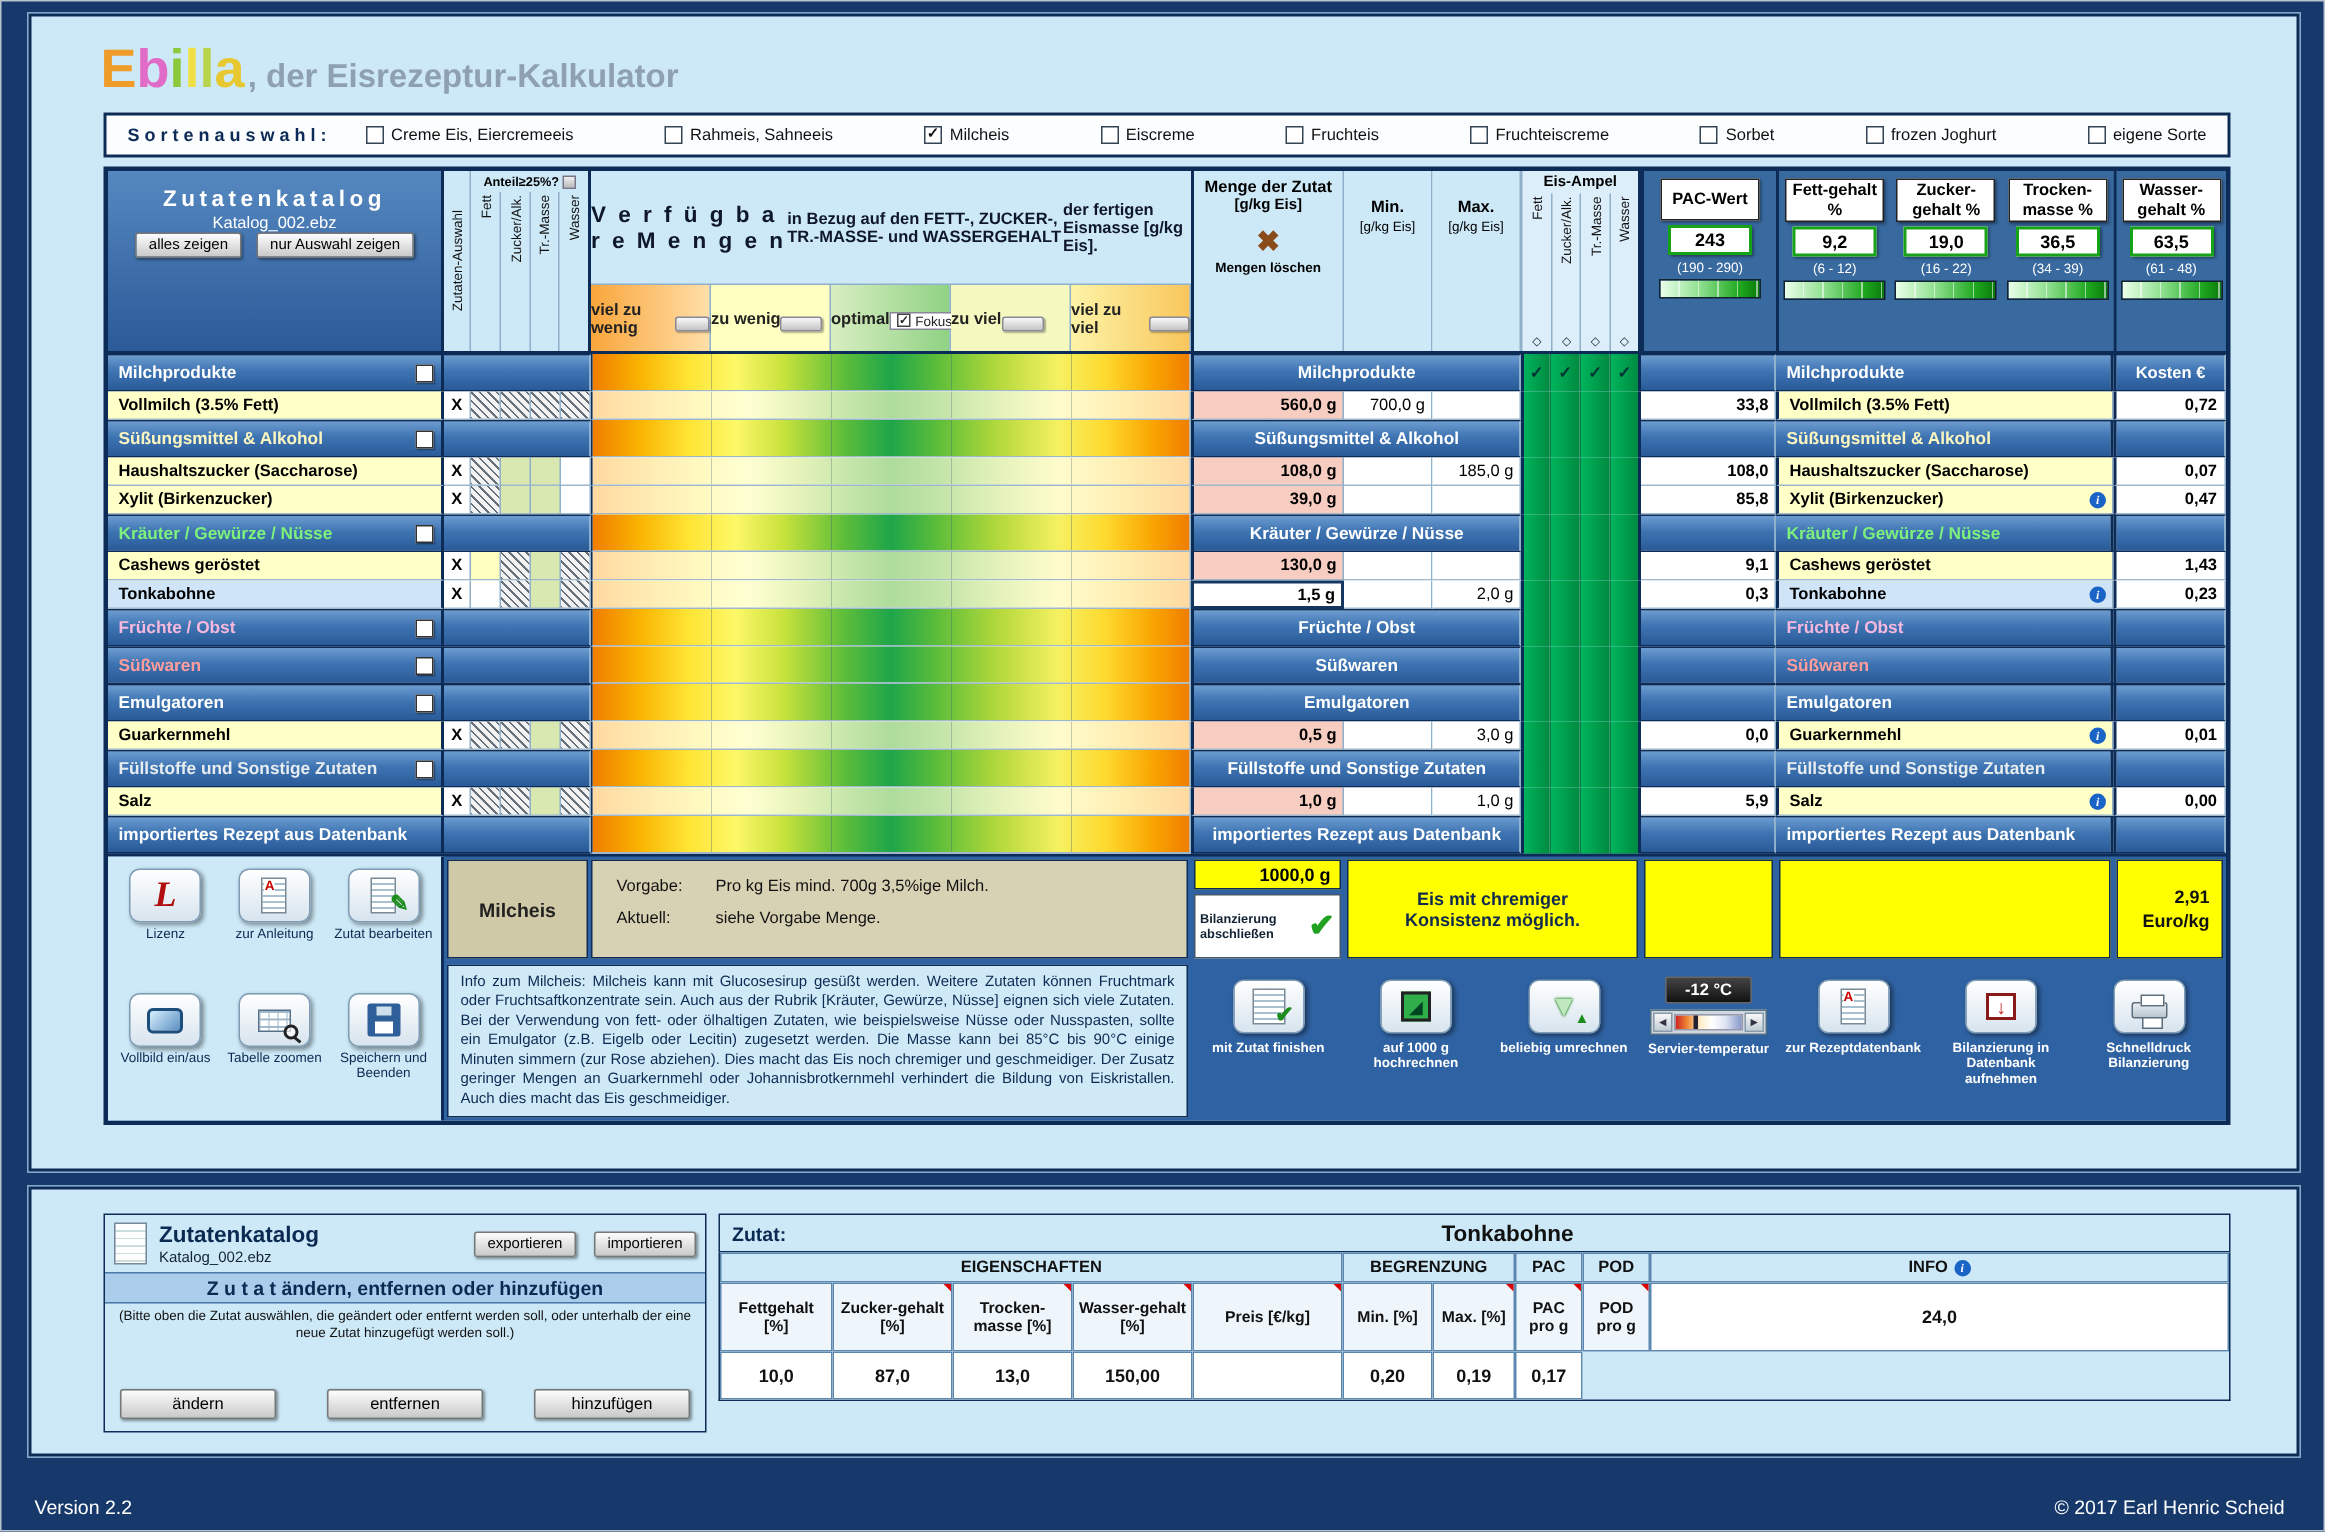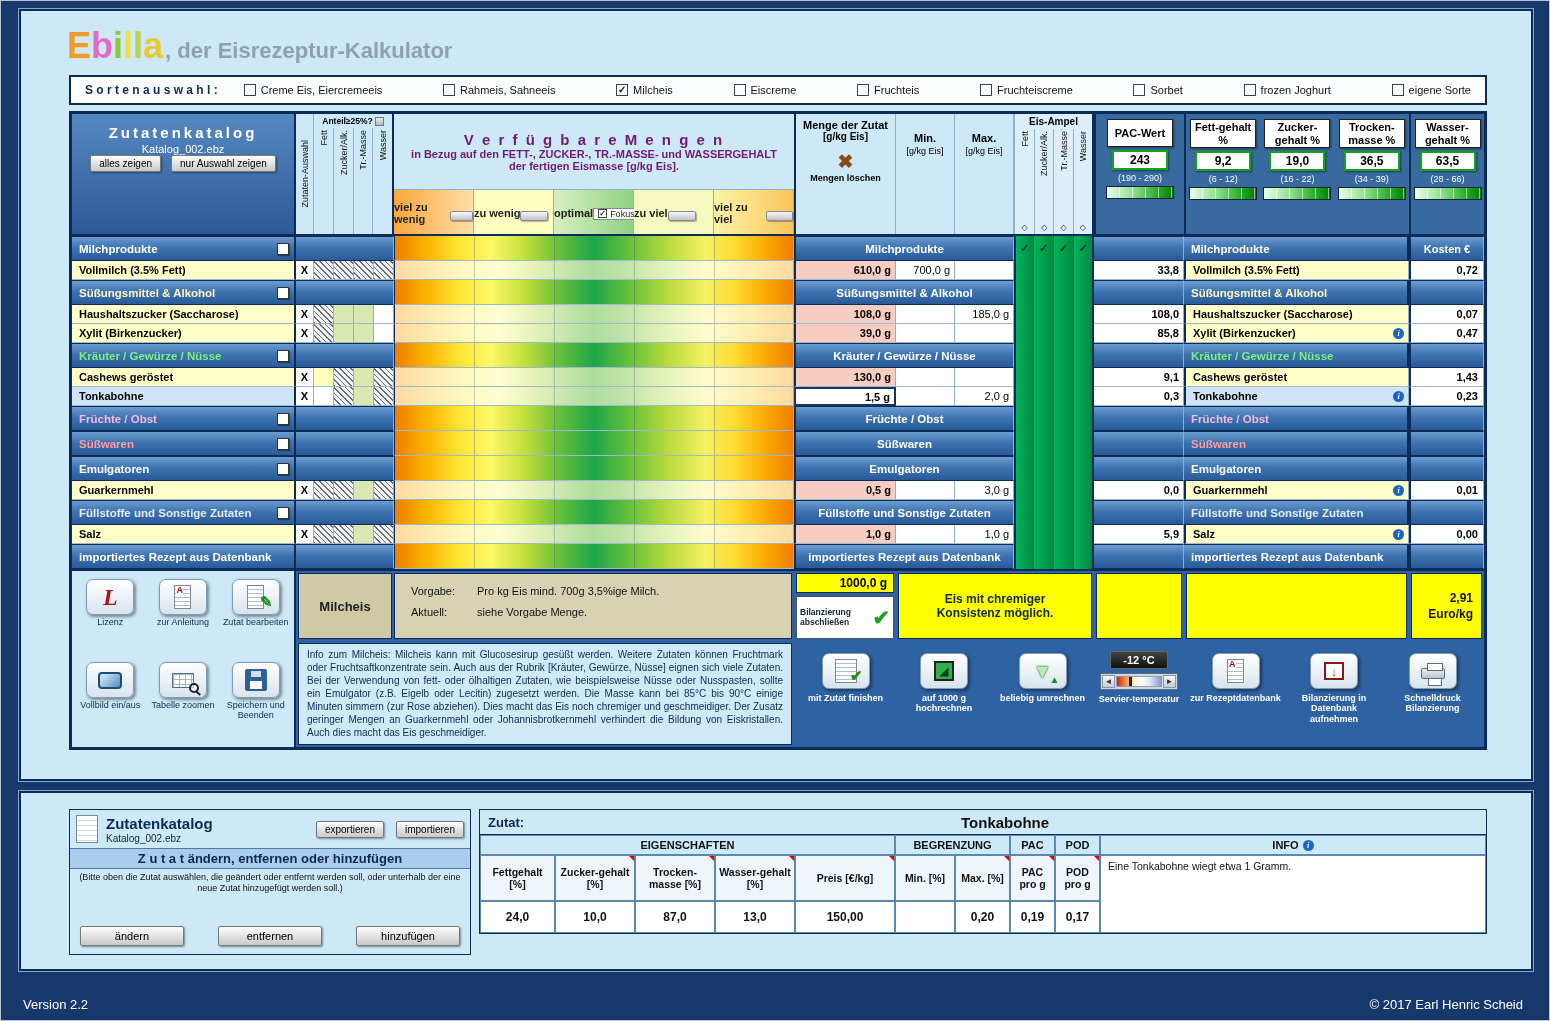--- a/index.html
+++ b/index.html
@@ -30,21 +30,21 @@
 .gbtn{background:linear-gradient(#fdfdfd,#c9c9c9);border:1px solid #777;border-radius:2px;font-size:10px;padding:2px 8px;box-shadow:1px 1px 2px rgba(0,0,0,.4);font-family:inherit;cursor:default}
 .h-sel{grid-area:1/2/3/3;background:#cde9f7;display:flex;align-items:center;justify-content:center;border-right:1px solid #8fb0c8}
 .vtext{writing-mode:vertical-rl;transform:rotate(180deg);font-size:9px;white-space:nowrap;color:#111}
 .h-anteil{grid-area:1/3/3/7;background:#cde9f7;display:flex;flex-direction:column;border-right:2px solid #0d2b57}
 .h-anteil-title{font-size:8.5px;font-weight:bold;display:flex;align-items:center;justify-content:center;gap:2px;padding:2px 0;white-space:nowrap}
 .spinner{width:9px;height:9px;background:linear-gradient(#eee,#bbb);border:1px solid #778}
 .h-cols{display:flex;flex:1}
 .acol{width:20px;border-left:1px solid #8fb0c8;display:flex;flex-direction:column;align-items:center;justify-content:space-between;padding:2px 0}
 .acol:first-child{border-left:none}
 .diamond{font-size:8px;color:#123}
-.h-mtitle{grid-area:1/7/2/12;background:#cde9f7;display:flex;flex-direction:column;align-items:center;justify-content:center;color:#701a75;border-bottom:1px solid #8fb0c8}
+.h-mtitle{grid-area:1/7/2/12;background:#cde9f7;display:flex;align-items:center;justify-content:center;color:#0f172a;border-bottom:1px solid #8fb0c8}
 .mt1{font-size:15px;font-weight:bold;letter-spacing:2px}
 .mt2,.mt3{font-size:11px;font-weight:bold}
 #zones{grid-area:2/7/3/12;display:flex}
 .zone{width:80px;display:flex;align-items:center;padding-top:2px;font-size:11px;font-weight:bold;border-right:1px solid #8fb0c8;color:#222}
 .zone0{background:linear-gradient(90deg,#f9a63c,#ffdfa8)}
 .zone1{background:#ffffc2}
 .zone2{background:linear-gradient(90deg,#d9eec2,#8fd283)}
 .zone3{background:#f5f9c0}
 .zone4{background:linear-gradient(90deg,#fdf3a6,#f9c65c)}
 .zbtn{margin-top:6px;width:28px;height:10px;background:linear-gradient(#f8f8f8,#c4c4c4);border:1px solid #889;border-radius:2px;box-shadow:1px 1px 1px rgba(0,0,0,.3)}
@@ -364,21 +364,21 @@
               <div class="g-label">Trocken-masse %</div>
               <div class="g-value">36,5</div>
               <div class="g-range">(34 - 39)</div>
               <div class="g-bar"></div>
             </div>
           </div>
         <div class="h-g4" id="gauge-right">
             <div class="gauge">
               <div class="g-label">Wasser-gehalt %</div>
               <div class="g-value">63,5</div>
-              <div class="g-range">(28 - 66)</div>
+              <div class="g-range">(61 - 48)</div>
               <div class="g-bar"></div>
             </div>
           </div>
       </div>
 
       <div class="grid" id="tbody-grid">
           <div class="cell catbg cat-name r-cat">
             <span style="color: rgb(255, 255, 255);">Milchprodukte</span>
             <span class="cat-cb"></span>
           </div>
@@ -394,21 +394,21 @@
             <span style="color: rgb(255, 255, 255);">Milchprodukte</span>
           </div>
           <div class="cell catbg cat-cost r-cat">Kosten €</div>
           <div class="cell ing-name r-ing">Vollmilch (3.5% Fett)</div>
           <div class="cell selcell r-ing">X</div>
           <div class="cell ant-h r-ing"></div>
           <div class="cell ant-h r-ing"></div>
           <div class="cell ant-h r-ing"></div>
           <div class="cell ant-h r-ing"></div>
           <div class="cell grad-lite gradc r-ing" style="grid-column: span 5;"></div>
-          <div class="cell menge r-ing m-pink">610,0 g</div>
+          <div class="cell menge r-ing m-pink">560,0 g</div>
           <div class="cell minmax r-ing">700,0 g</div>
           <div class="cell minmax r-ing"></div>
           <div class="cell ampel a0 r-ing"></div>
           <div class="cell ampel a1 r-ing"></div>
           <div class="cell ampel a2 r-ing"></div>
           <div class="cell ampel a3 r-ing"></div>
           <div class="cell pac r-ing">33,8</div>
           <div class="cell ing-name2 r-ing">
             <span>Vollmilch (3.5% Fett)</span>
           </div>
@@ -803,21 +803,20 @@
 
         <div class="lbl">Fettgehalt [%]</div>
         <div class="lbl note">Zucker-gehalt [%]</div>
         <div class="lbl note">Trocken-masse [%]</div>
         <div class="lbl note">Wasser-gehalt [%]</div>
         <div class="lbl note">Preis [€/kg]</div>
         <div class="lbl">Min. [%]</div>
         <div class="lbl note">Max. [%]</div>
         <div class="lbl note">PAC pro g</div>
         <div class="lbl note">POD pro g</div>
-        <div class="info-cell">Eine Tonkabohne wiegt etwa 1 Gramm.</div>
 
         <div class="val">24,0</div>
         <div class="val">10,0</div>
         <div class="val">87,0</div>
         <div class="val">13,0</div>
         <div class="val">150,00</div>
         <div class="val"></div>
         <div class="val">0,20</div>
         <div class="val">0,19</div>
         <div class="val">0,17</div>

